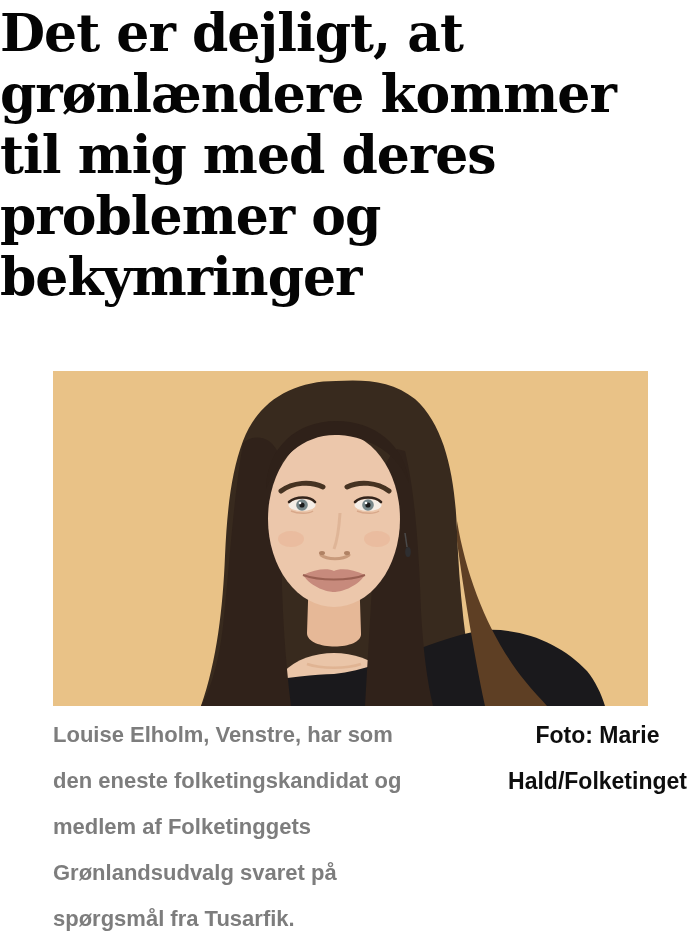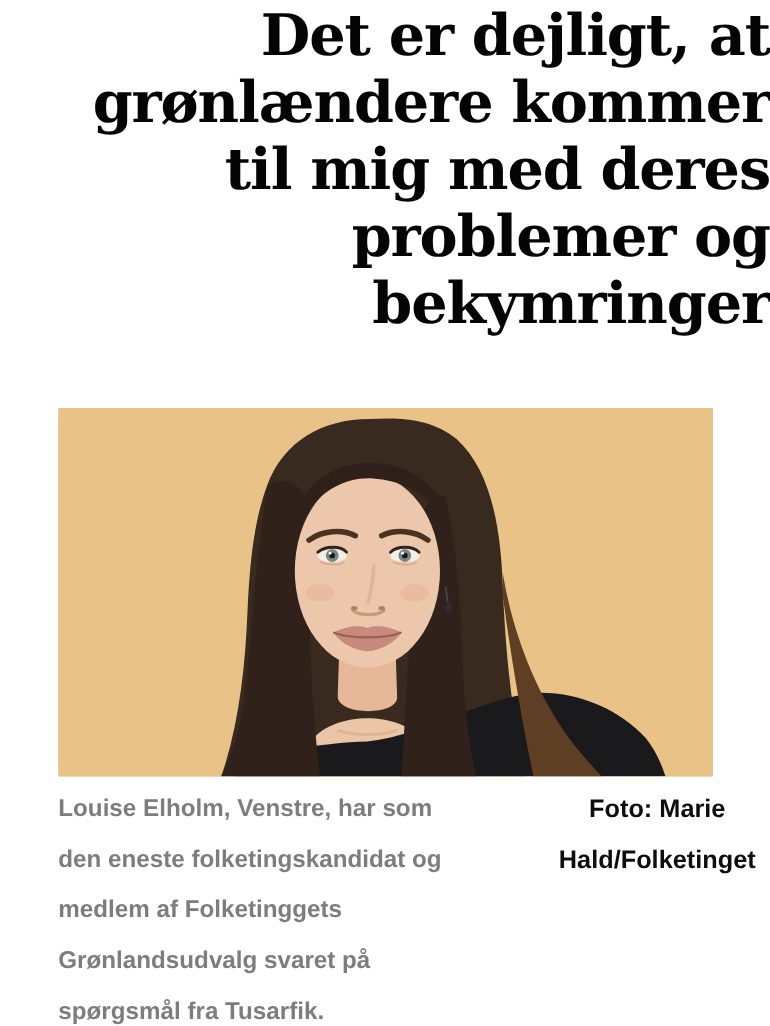--- a/index.html
+++ b/index.html
@@ -15,21 +15,21 @@
     font-family: "Liberation Sans", sans-serif;
   }
   .article {
     width: 700px;
     height: 933px;
   }
   .headline {
     margin: 0;
     padding-top: 2px;
     width: 700px;
-    text-align: right;
+    text-align: left;
     font-family: "DejaVu Serif", serif;
     font-weight: 700;
     font-size: 52px;
     line-height: 61px;
     letter-spacing: -1px;
     color: #040404;
     white-space: pre-line;
   }
   .figure {
     margin: 0;

